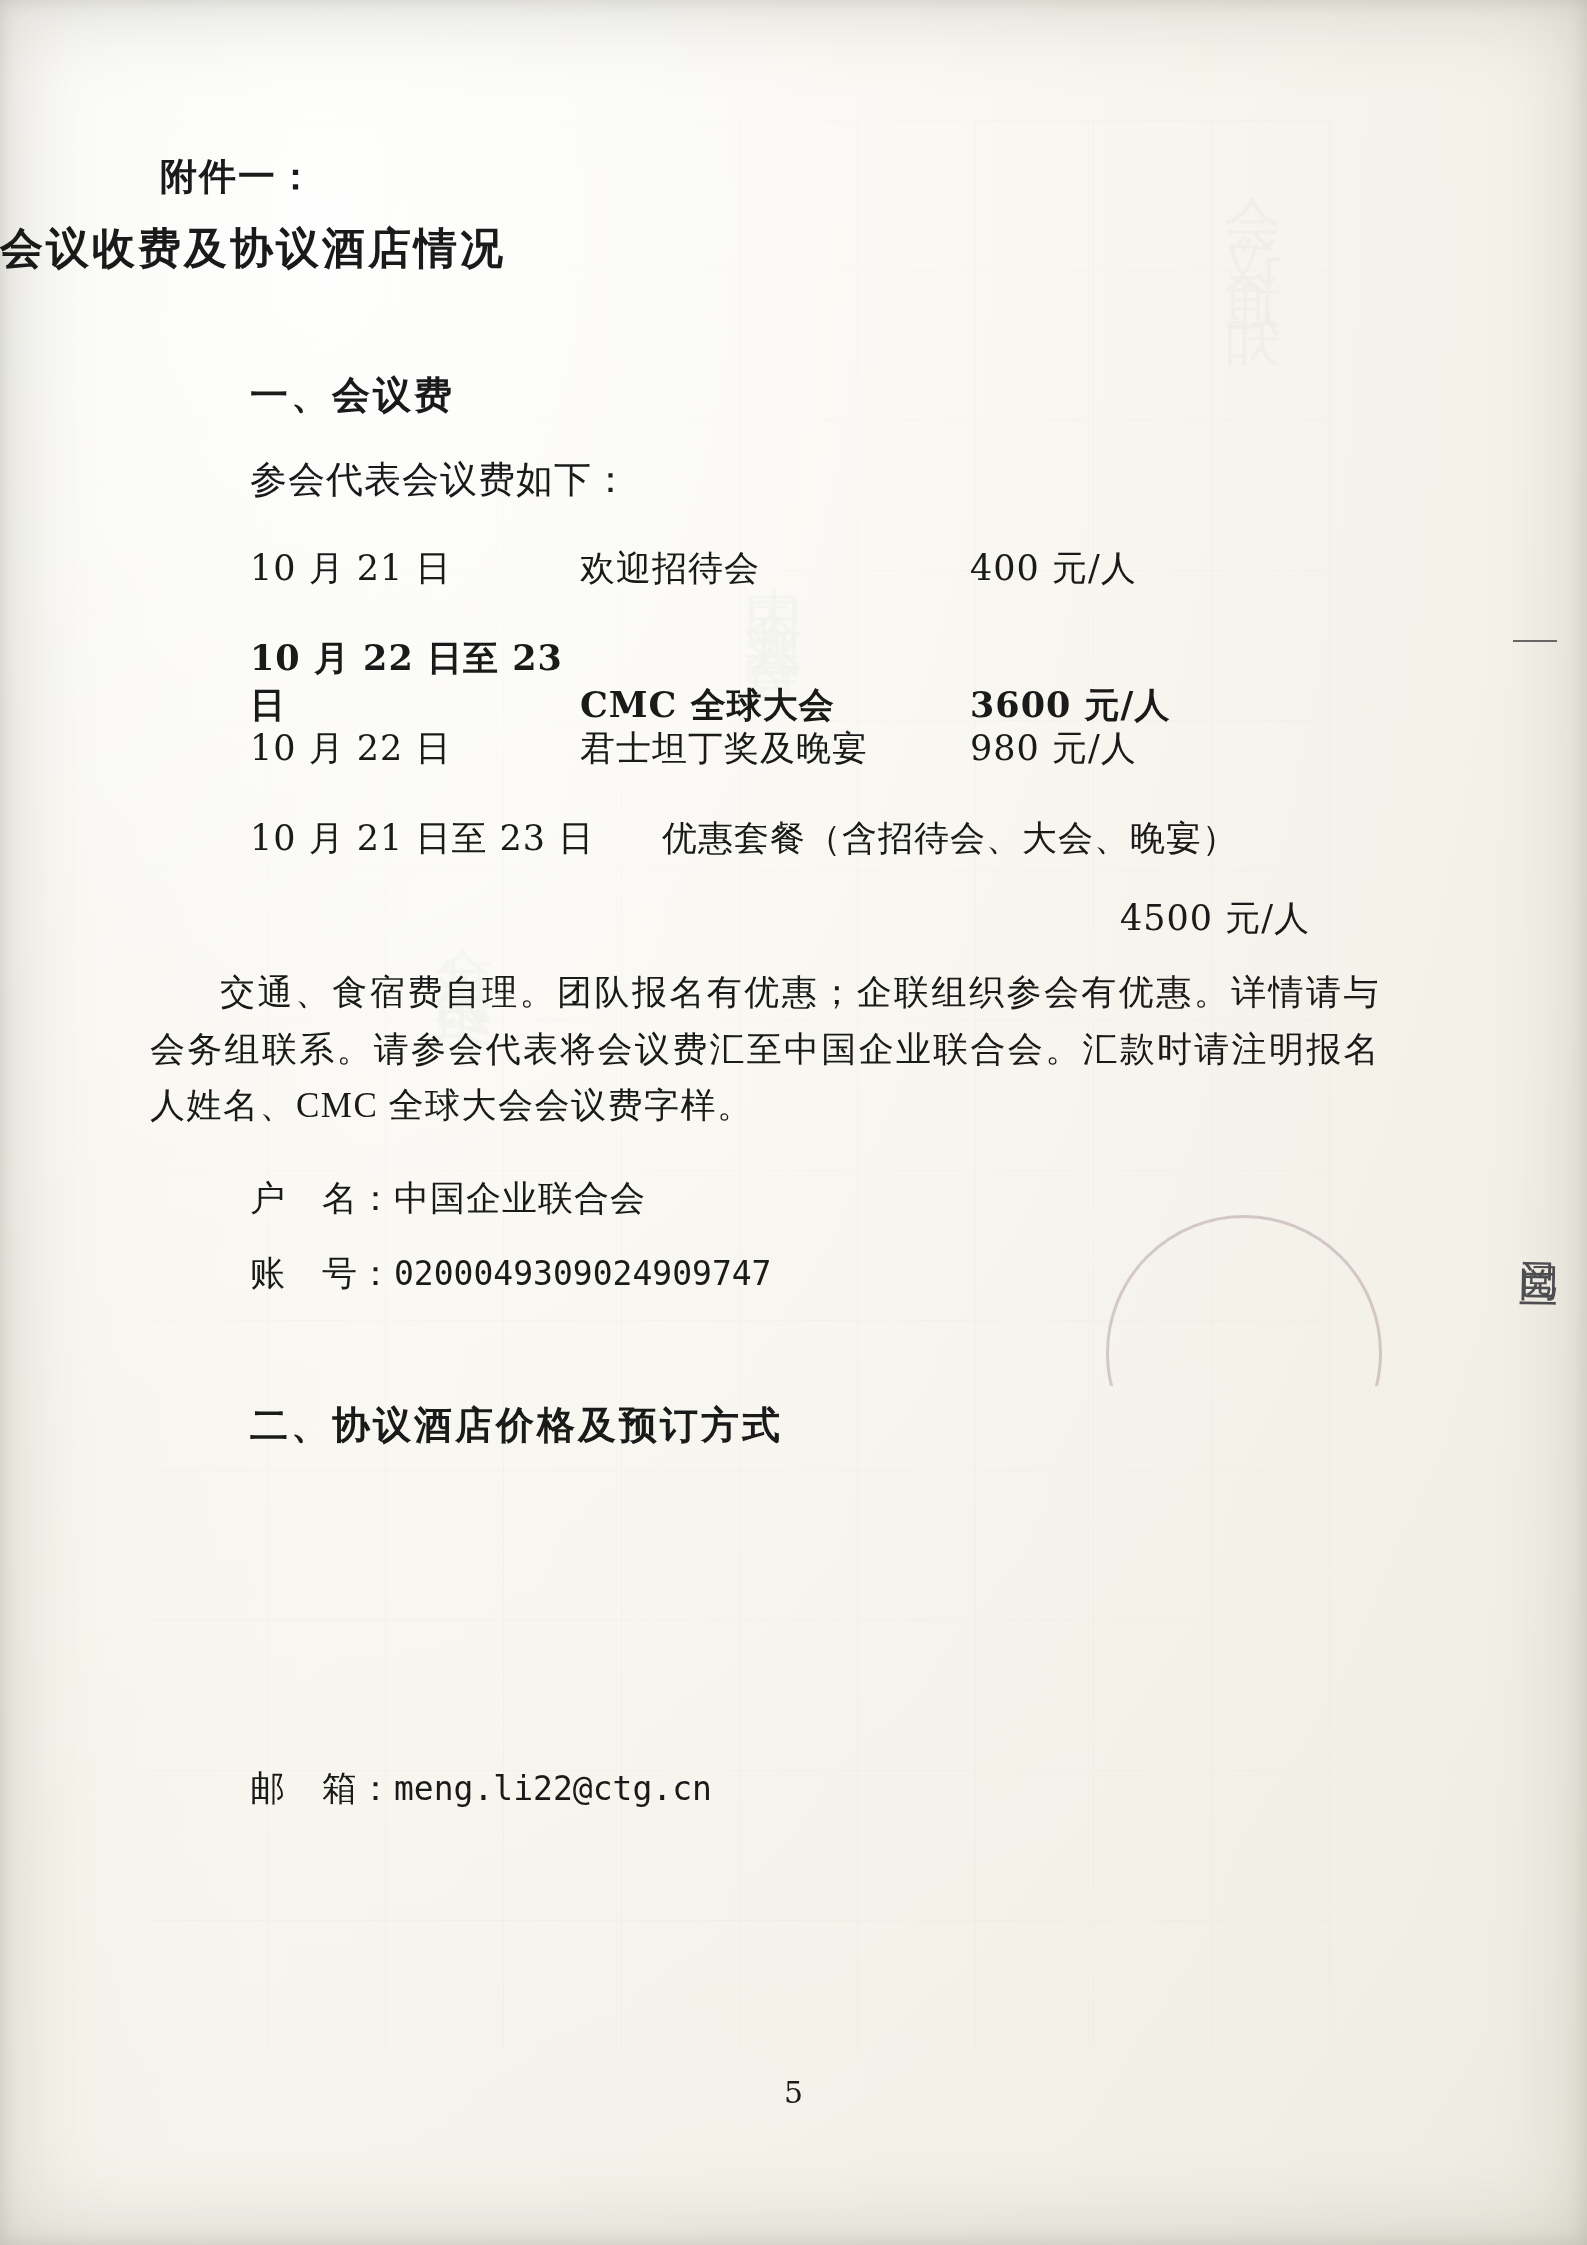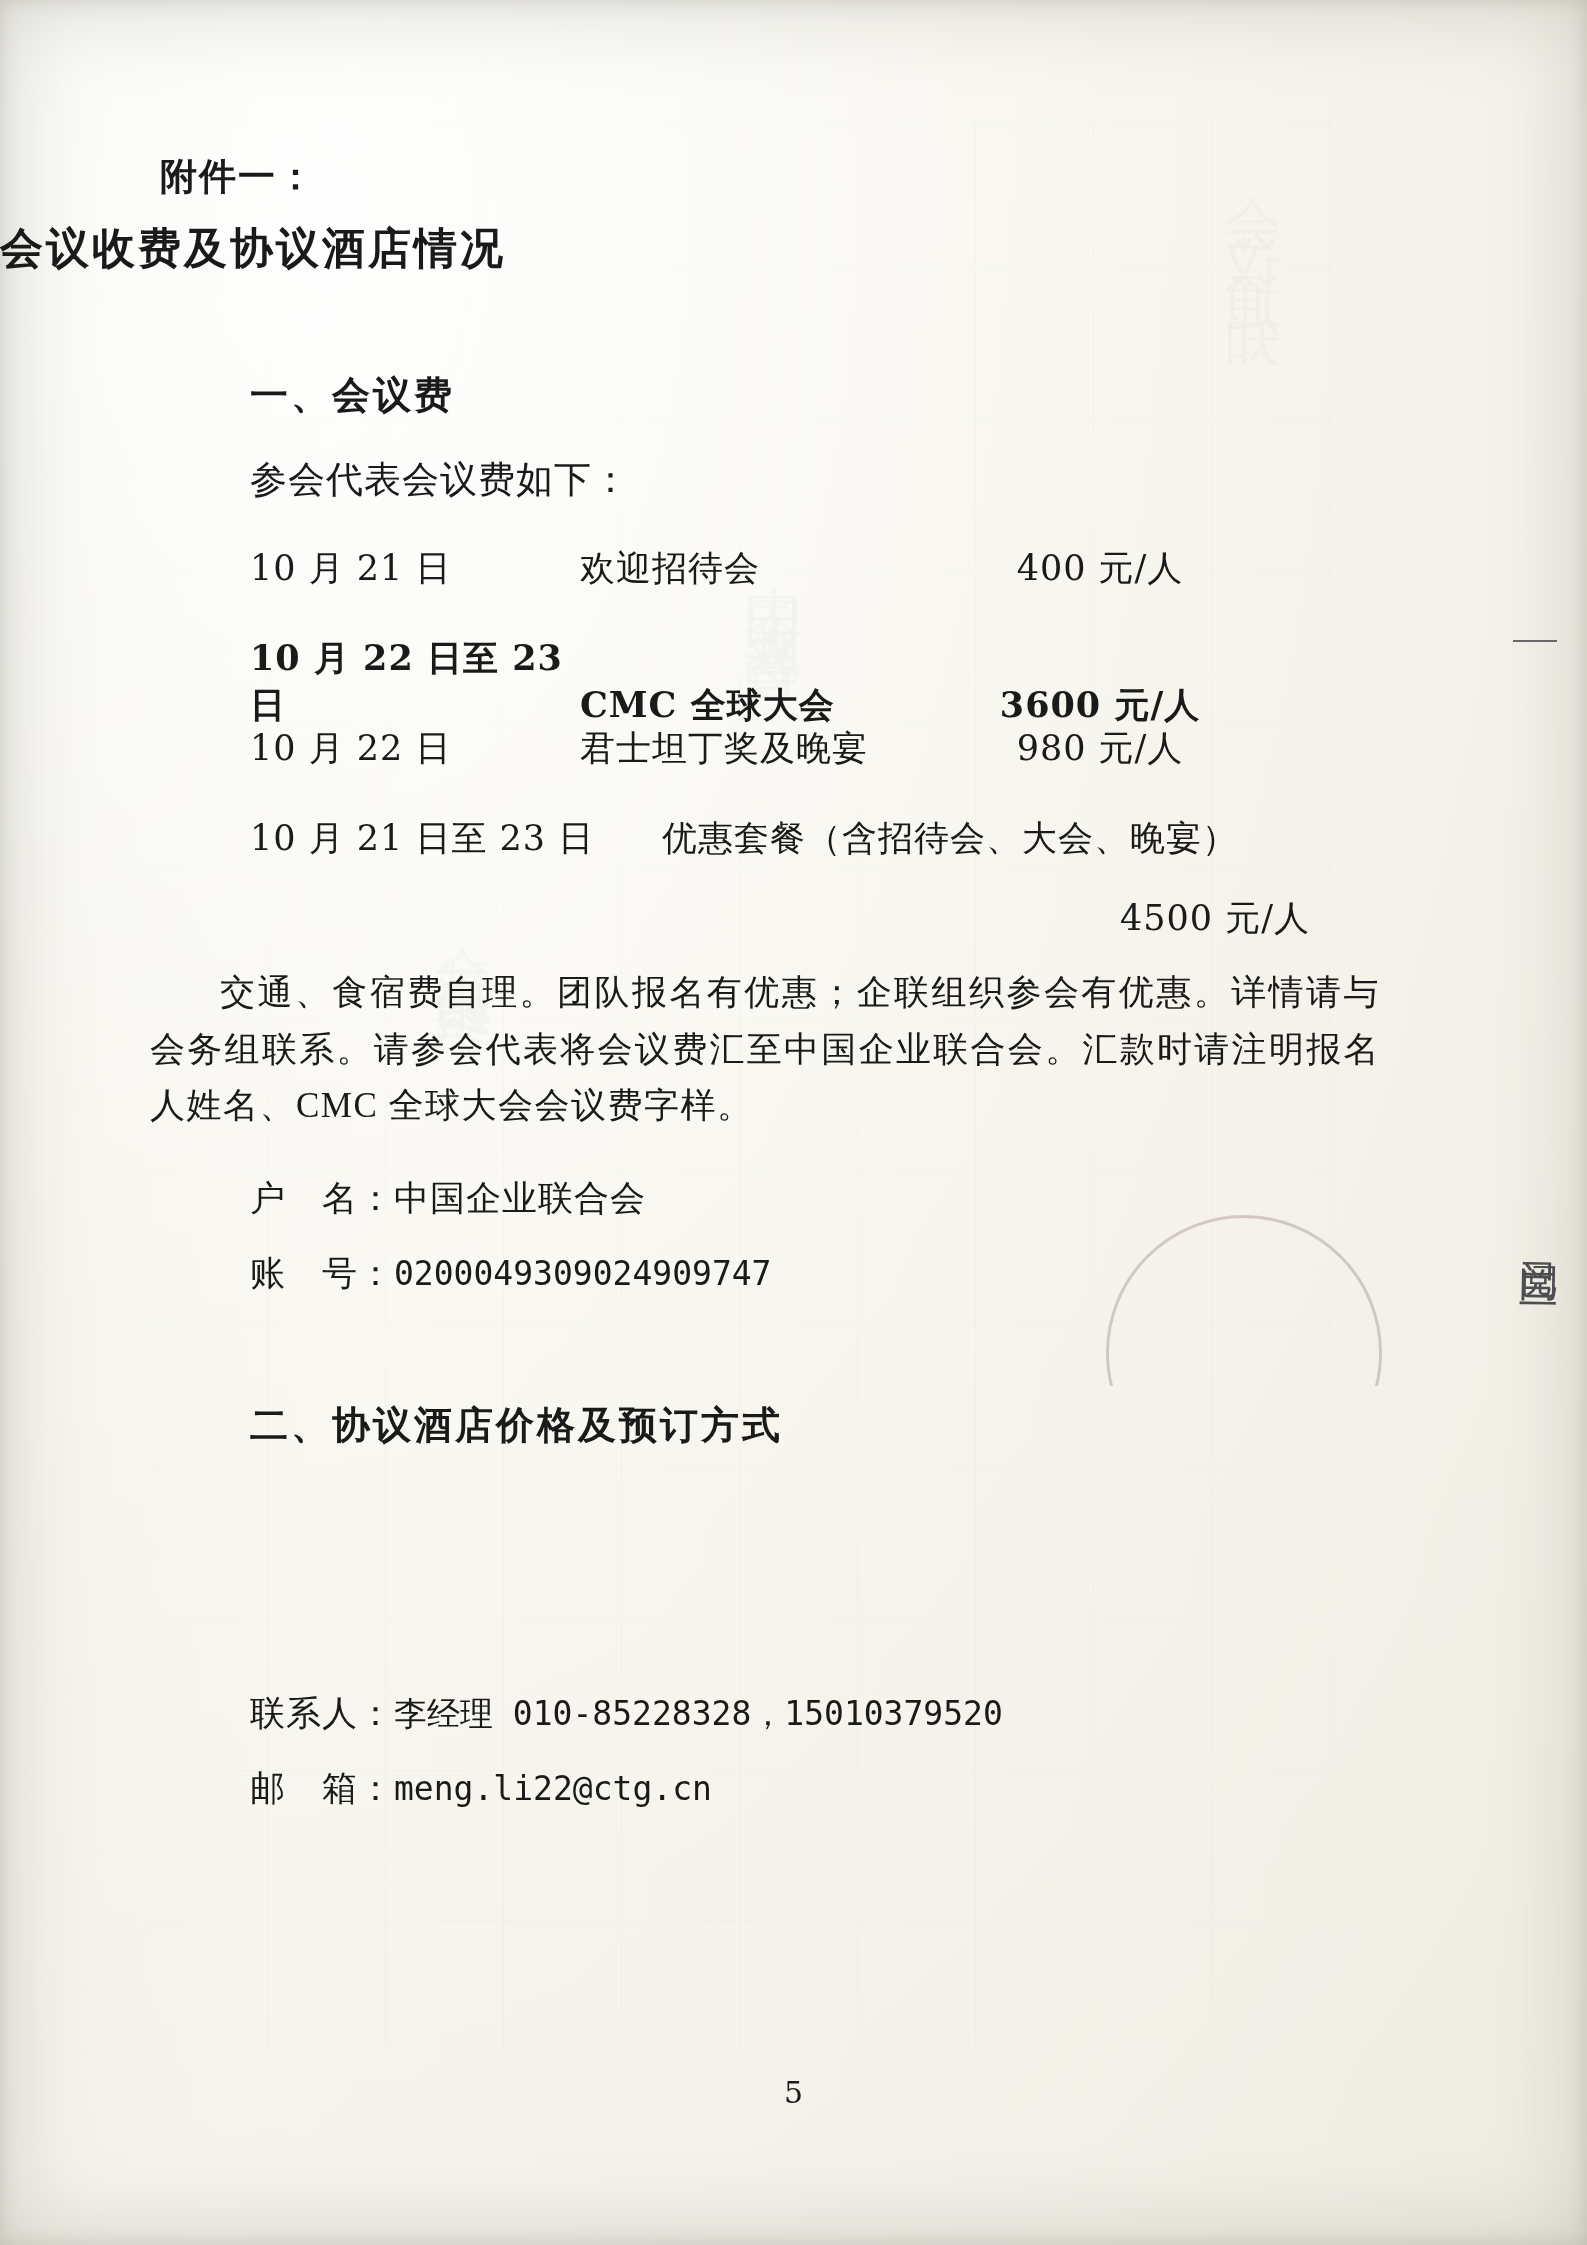--- a/index.html
+++ b/index.html
@@ -135,21 +135,21 @@
   }
   .fee-row {
     position: absolute;
     font-size: 35px;
     letter-spacing: 1px;
     width: 1140px;
     left: 250px;
   }
   .fee-date { display: inline-block; width: 330px; }
   .fee-name { display: inline-block; width: 390px; }
-  .fee-amt  { display: inline-block; width: 260px; text-align: center; }
+  .fee-amt  { display: inline-block; width: 260px; text-align: left; }
   .fee-row.wide .fee-date { width: 350px; }
   .fee-row.wide .fee-name { width: 700px; text-align: center; }
   .amt-right {
     position: absolute;
     font-size: 35px;
     letter-spacing: 1px;
     left: 1120px;
     width: 270px;
     text-align: left;
   }
@@ -230,22 +230,19 @@
     <div class="kv" style="top:1175px;">
       <span>户　名：</span><span>中国企业联合会</span>
     </div>
     <div class="kv" style="top:1250px;">
       <span>账　号：</span><span class="mono">0200049309024909747</span>
     </div>
 
     <div class="section-head" style="left:250px; top:1400px;">二、协议酒店价格及预订方式</div>
 
 
-    <div class="kv" style="top:1690px;">
-      <span>联系人：</span><span class="mono">李经理  010-85228328，15010379520</span>
-    </div>
     <div class="kv" style="top:1765px;">
       <span>邮　箱：</span><span class="mono">meng.li22@ctg.cn</span>
     </div>
 
     <div class="page-num">5</div>
   </div>
 </div>
 
 </body></html>

